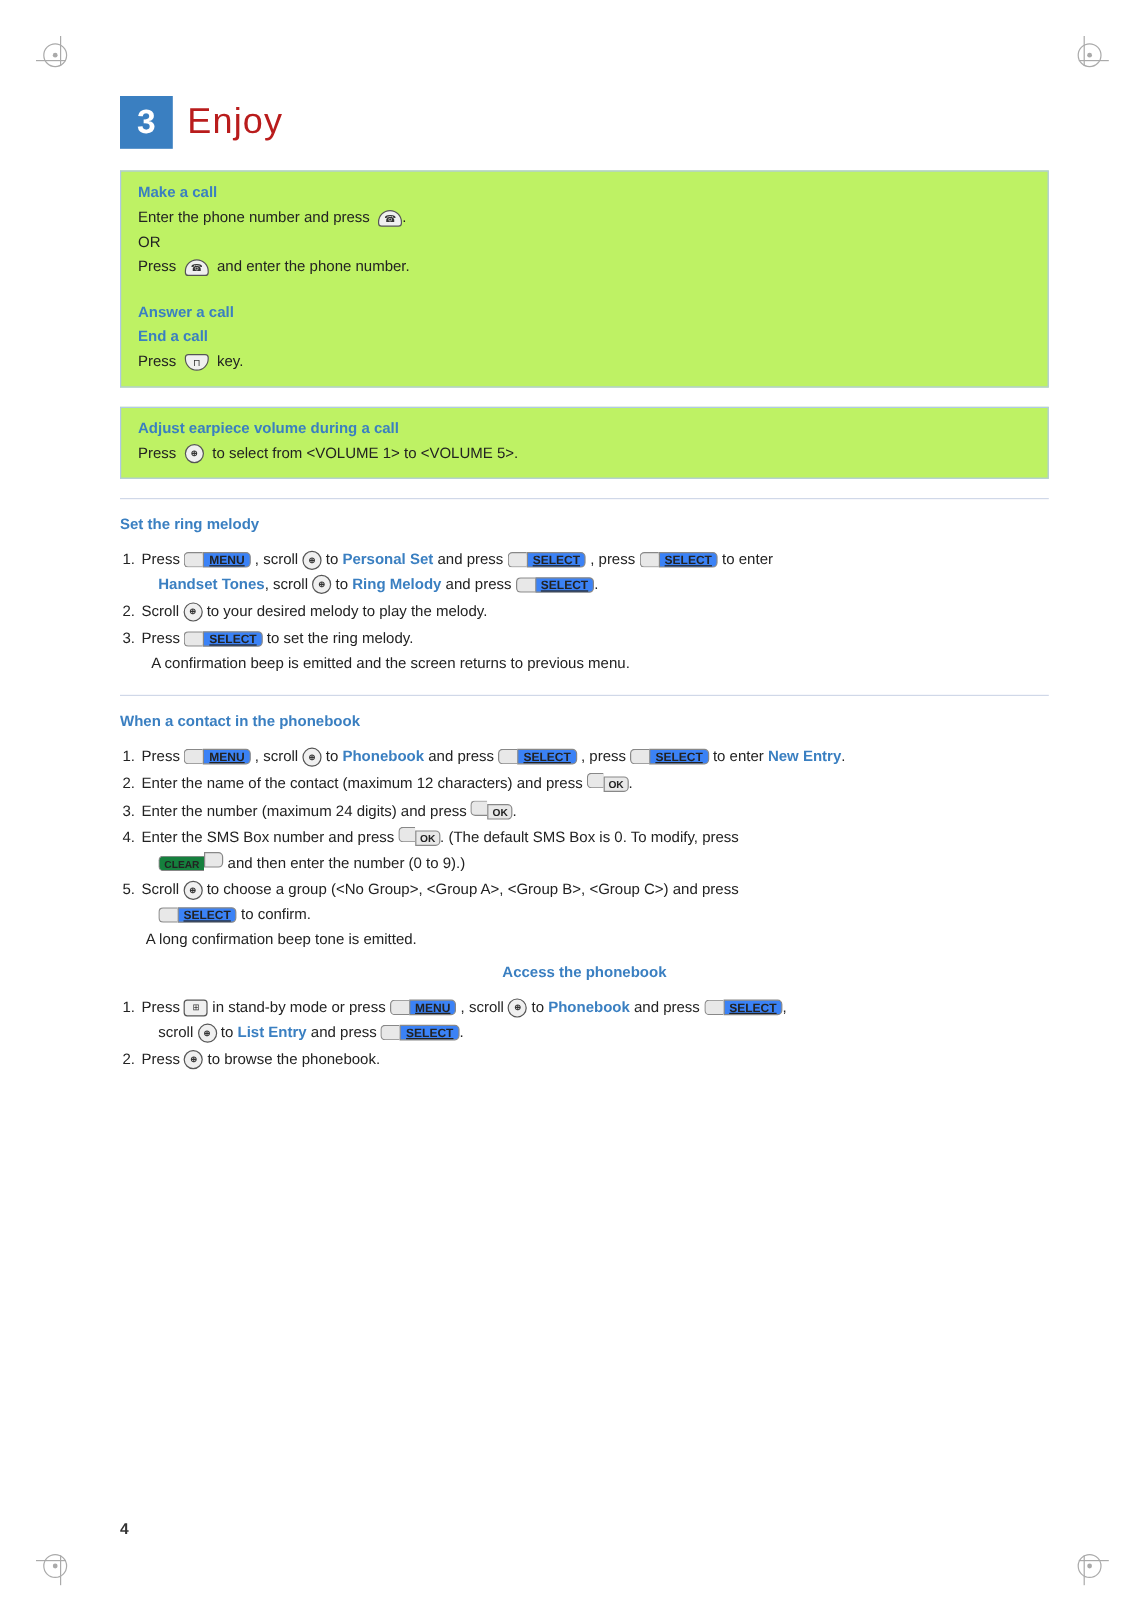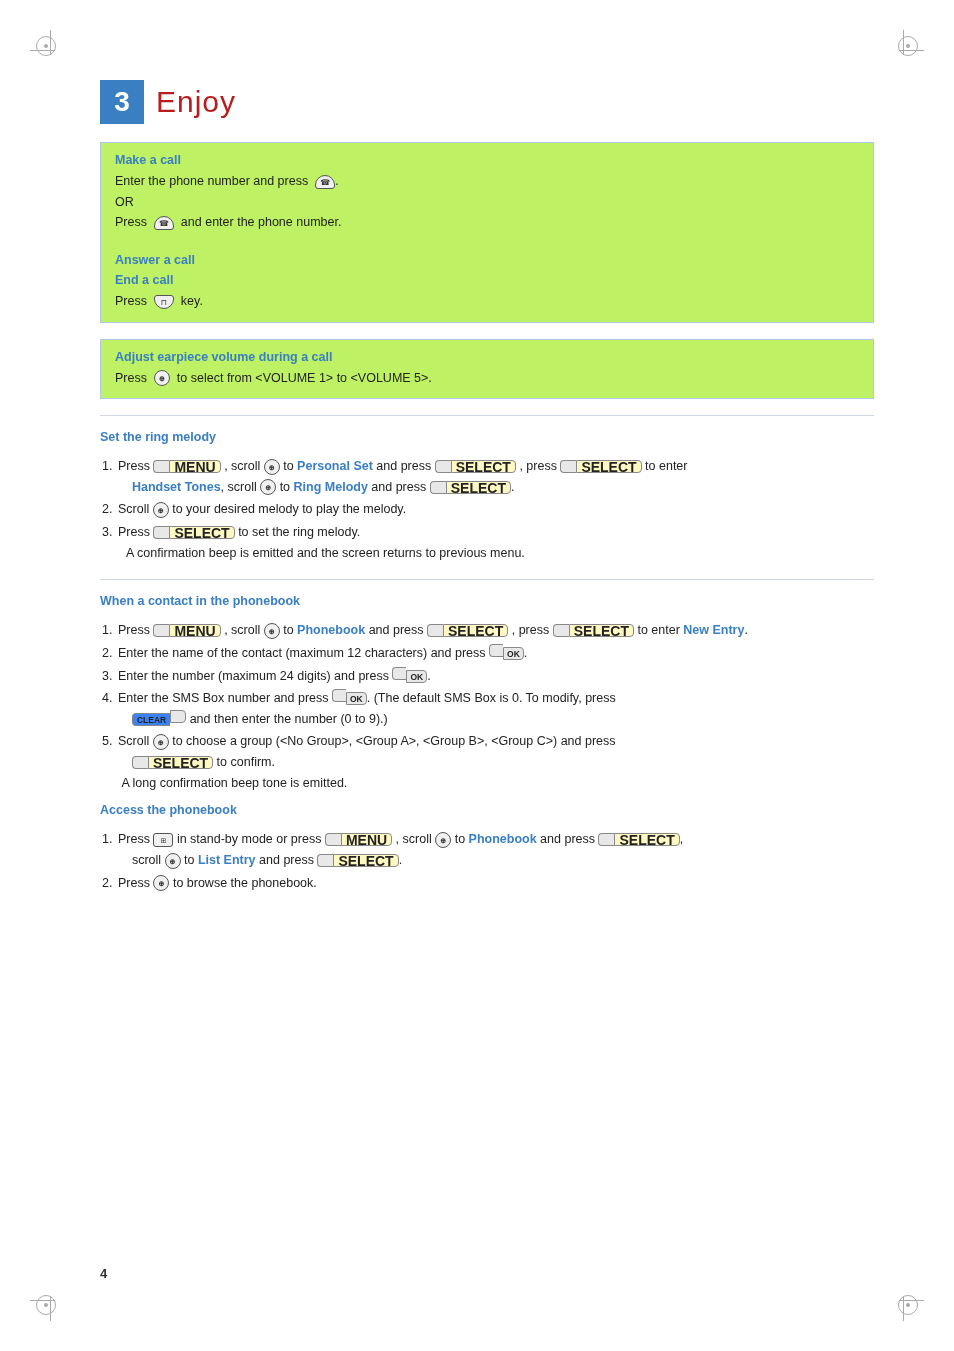--- a/index.html
+++ b/index.html
@@ -150,33 +150,34 @@
       height: 13px;
       background: #e8e8e8;
       border: 1px solid #888;
       border-right: none;
       border-radius: 4px 0 0 4px;
     }
     .sel-right {
       display: inline-block;
       padding: 0 4px;
       height: 13px;
-      background: #fef9c3;
+      background: #3b82f6;
       border: 1px solid #888;
       border-radius: 0 4px 4px 0;
-      font-size: 14px;
+      font-size: 10px;
       font-weight: bold;
       line-height: 13px;
       color: #222;
+      text-decoration: underline;
     }
     .clr-left {
       display: inline-block;
       padding: 0 4px;
       height: 13px;
-      background: #3b82f6;
+      background: #15803d;
       border: 1px solid #888;
       border-right: none;
       border-radius: 4px 0 0 4px;
       font-size: 8.5px;
       font-weight: bold;
       line-height: 13px;
       color: #222;
     }
     .clr-right {
       display: inline-block;
@@ -406,21 +407,21 @@
         <br>
         &nbsp;&nbsp;&nbsp;&nbsp;<span class="inline-select">
           <span class="sel-left"></span>
             <span class="sel-right">SELECT</span>
         </span>
         to confirm.
         <br>
         <span>&nbsp;A long confirmation beep tone is emitted.</span>
       </li>
     </ol>
-    <div class="section-heading" style="margin-top:10px;">Access the phonebook</div>
+    <div class="section-heading" style="margin-top:10px;text-align:center;">Access the phonebook</div>
     <ol class="steps">
       <li>
         Press
         <span class="phone-call-icon" style="border-radius:3px; font-size:7px;">⊞</span>
         in stand-by mode or press
         <span class="inline-select">
           <span class="sel-left"></span>
             <span class="sel-right">MENU</span>
         </span>
         , scroll

